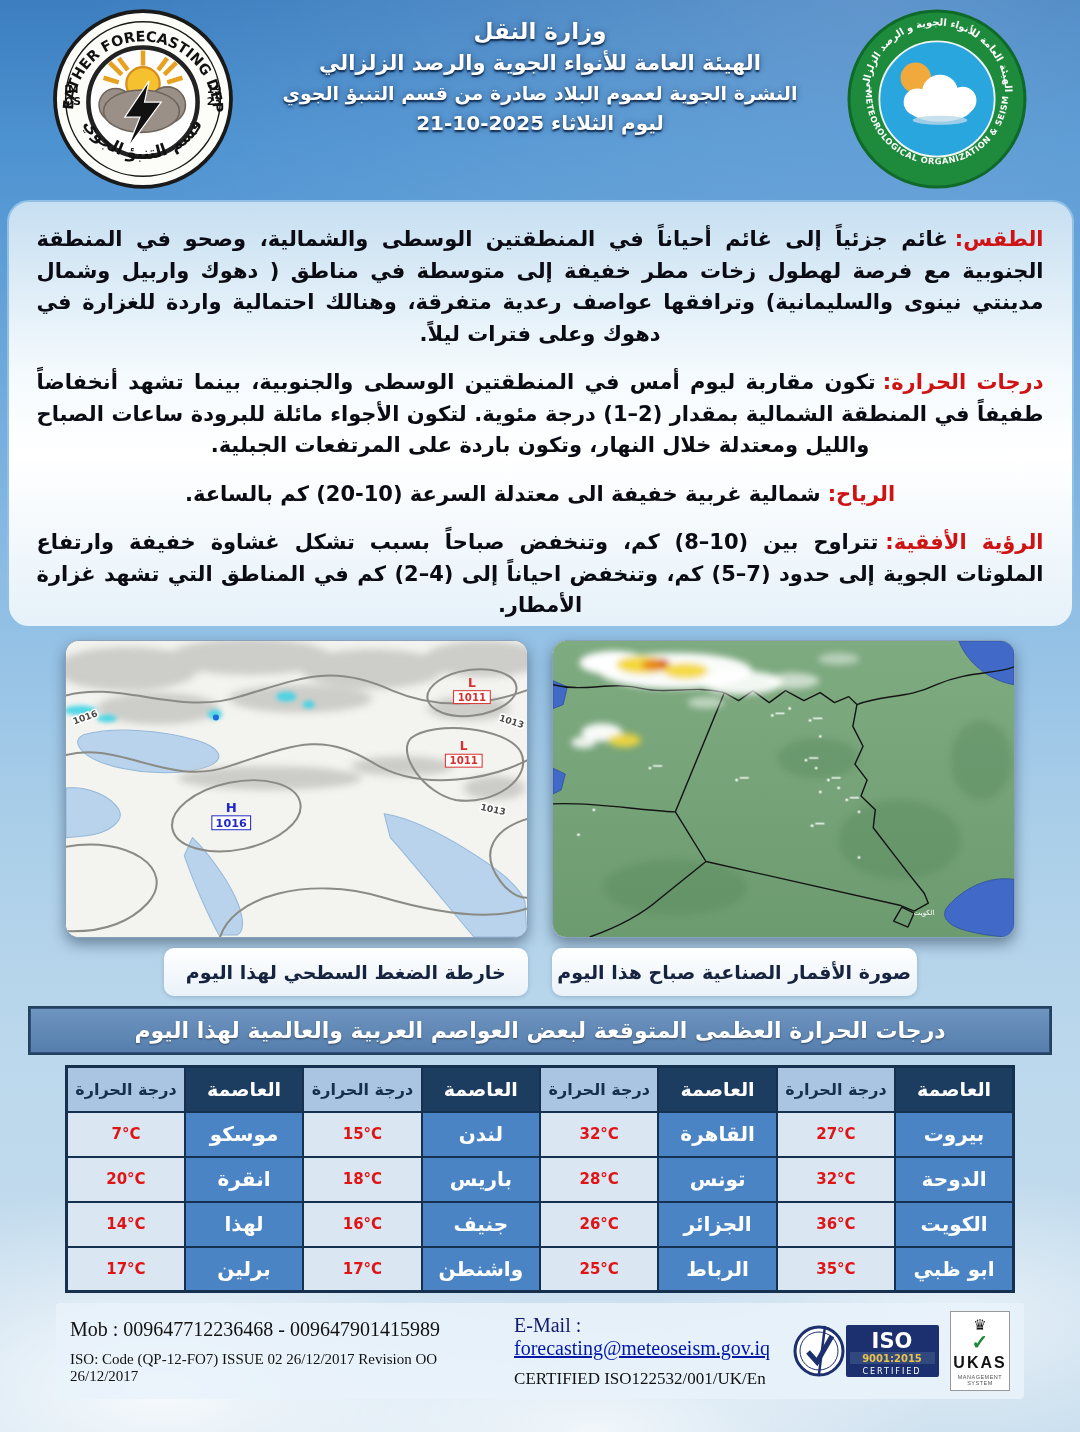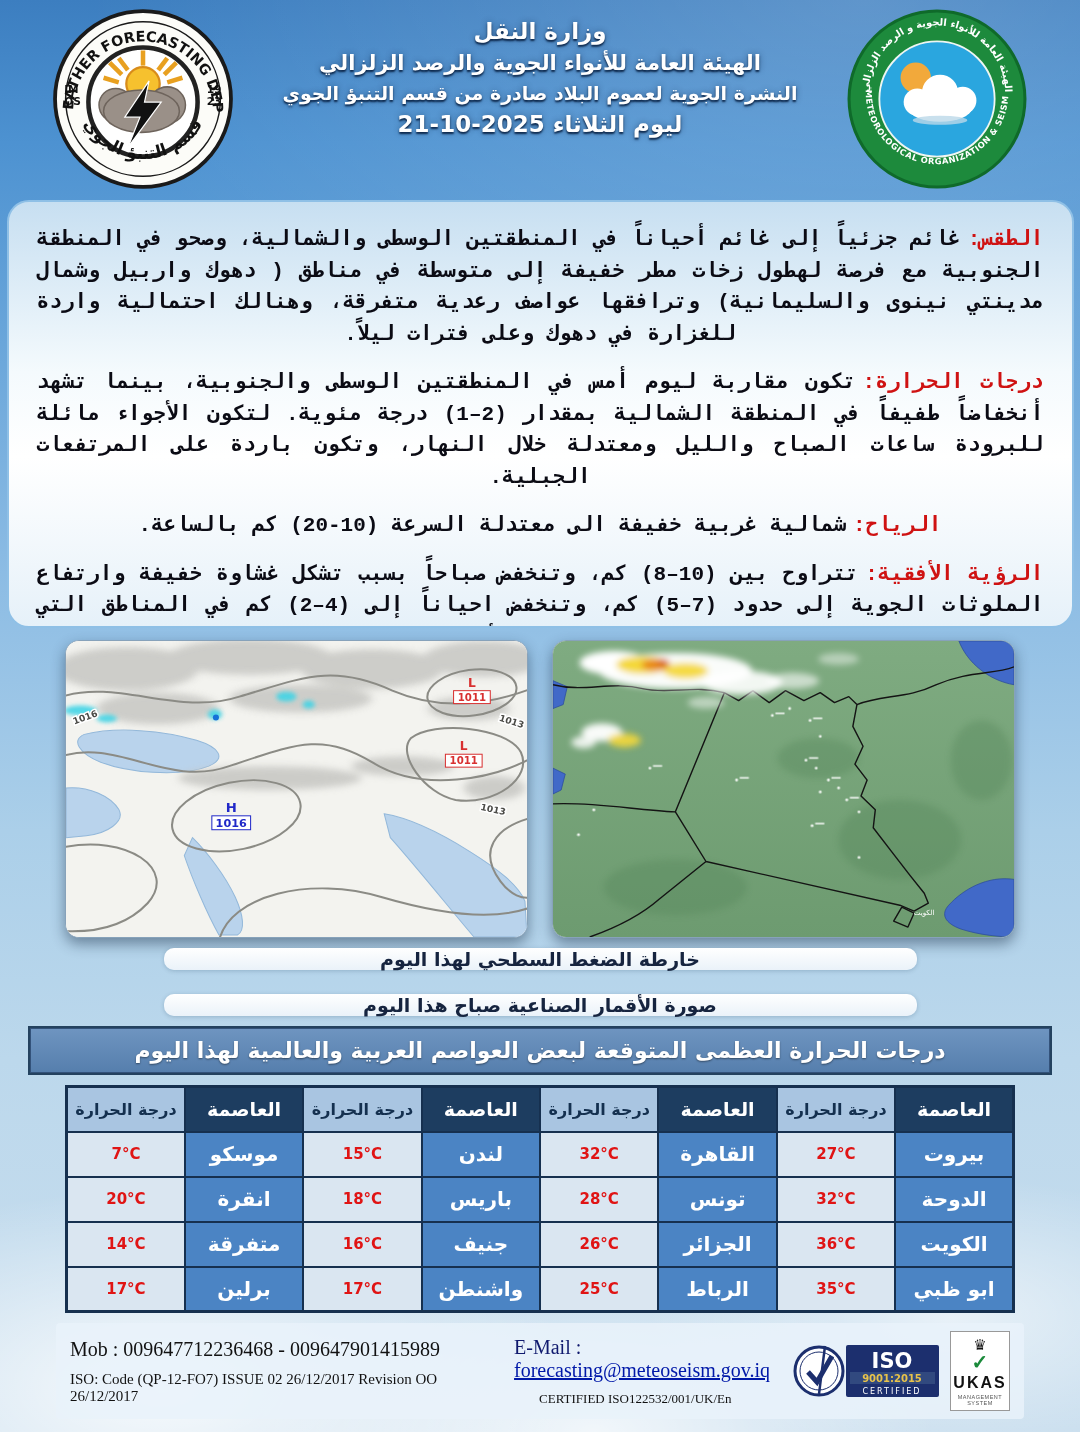--- a/index.html
+++ b/index.html
@@ -20,43 +20,43 @@
   .logo svg { width:100%; height:100%; display:block; }
   .header-center { flex:1; direction:rtl; text-align:center; color:#fff; padding-top:10px; }
   .header-center div {
     font-weight:bold;
     text-shadow:0 2px 2px rgba(10,35,70,.95), 0 0 6px rgba(10,35,70,.45);
     margin-bottom:7px;
   }
   .h-ministry { font-size:23px; }
   .h-authority { font-size:21px; }
   .h-bulletin  { font-size:19px; }
-  .h-date { font-size:23px; letter-spacing:.5px; }
+  .h-date { font-size:20px; letter-spacing:.5px; }
   svg text { font-family:"DejaVu Sans", sans-serif; }
   
   .forecast-box {
     width:1067px; height:428px; margin:10px auto 0; padding:22px 28px;
     background:linear-gradient(180deg,#c7dff1 0%,#f4fafd 40%,#ffffff 60%,#e6f1f9 100%);
     border:2px solid #8fc0e6; border-radius:22px; overflow:hidden;
-    direction:rtl; color:#0b0b14;font-family:Liberation Mono, monospace;
+    direction:rtl; color:#0b0b14;
   }
   .fsec {
     font-size:21px; font-weight:bold; line-height:1.5;
     text-align:justify; text-align-last:center; margin-bottom:17px;
   }
   .sec-label { color:#cf1212; margin-left:7px; }
   
   .maps-row { width:950px; margin:12px auto 0; display:flex; gap:24px; }
   .map-panel {
     flex:1; height:298px; border-radius:14px; overflow:hidden;
     border:1px solid #87a2ba; box-shadow:0 6px 14px rgba(15,35,60,.45);
     background:#fff;
   }
   .map-panel svg { width:100%; height:100%; display:block; }
-  .captions-row { width:753px; margin:10px auto 8px; display:flex; gap:24px;flex-direction:column; }
+  .captions-row { width:753px; margin:10px auto 8px; display:flex; gap:24px; }
   .caption-pill {
     flex:1; height:48px; border-radius:10px;
     background:linear-gradient(180deg,#ffffff,#eaf2f9);
     box-shadow:0 1px 4px rgba(40,70,100,.25);
     display:flex; align-items:center; justify-content:center;
     direction:rtl; font-size:19px; font-weight:bold; color:#16243f;
   }
   
   .banner { width:1024px; margin:10px auto 0; background:#e2eaf1; border:2px solid #24425f; }
   .banner-inner {
@@ -81,21 +81,21 @@
     background:rgba(233,242,250,.85); border-radius:4px;
     display:flex; align-items:center; gap:22px;
     font-family:"Liberation Serif", serif; color:#111;
   }
   .footer-left { width:430px; }
   .footer-mob { font-size:20px; margin-bottom:10px; }
   .footer-isoline { font-size:15px; }
   .footer-mid { flex:1; }
   .footer-email { font-size:20px; color:#101a6e; margin-bottom:9px; }
   .footer-email a { color:#0018a8; text-decoration:underline; }
-  .footer-cert { font-size:13px;margin-left:25px; }
+  .footer-cert { font-size:17px; }
   .footer-badges { display:flex; align-items:center; gap:8px; }
   .ukas-badge {
     width:60px; height:80px; background:#fff; border:1px solid #999;
     display:flex; flex-direction:column; align-items:center; justify-content:center;
     font-family:"Liberation Sans", sans-serif;
   }
   .ukas-crown { font-size:15px; line-height:1; color:#111; }
   .ukas-check { font-size:20px; line-height:1; color:#1a8a3a; font-weight:bold; }
   .ukas-name { font-size:16px; font-weight:bold; letter-spacing:2px; color:#111; margin-top:2px; }
   .ukas-sub { font-size:5.5px; color:#555; text-align:center; margin-top:2px; letter-spacing:.5px; }
@@ -385,21 +385,21 @@
         <td class="cap">انقرة</td>
         <td class="tmp">20°C</td>
       </tr>
       <tr>
         <td class="cap">الكويت</td>
         <td class="tmp">36°C</td>
         <td class="cap">الجزائر</td>
         <td class="tmp">26°C</td>
         <td class="cap">جنيف</td>
         <td class="tmp">16°C</td>
-        <td class="cap">متفرقة</td>
+        <td class="cap">لهذا</td>
         <td class="tmp">14°C</td>
       </tr>
       <tr>
         <td class="cap">ابو ظبي</td>
         <td class="tmp">35°C</td>
         <td class="cap">الرباط</td>
         <td class="tmp">25°C</td>
         <td class="cap">واشنطن</td>
         <td class="tmp">17°C</td>
         <td class="cap">برلين</td>

